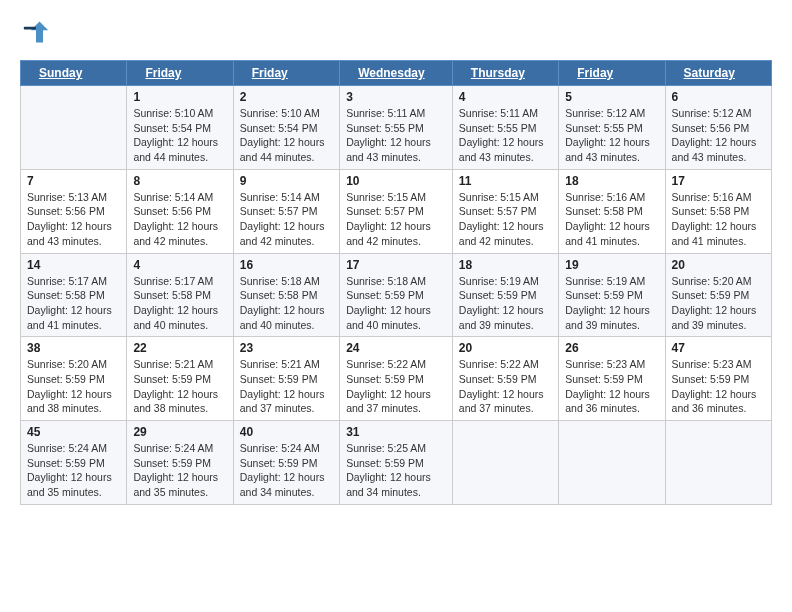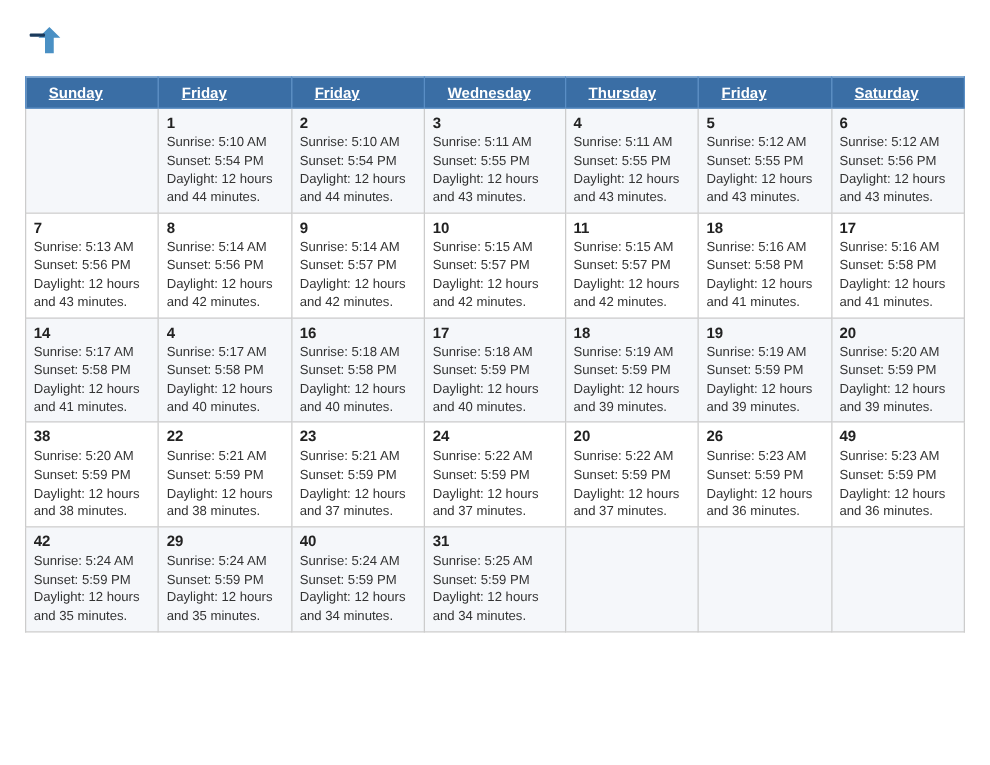--- a/index.html
+++ b/index.html
@@ -318,30 +318,30 @@
 and 37 minutes.</div>
           </td>
           <td>
             <span class="day-number">26</span>
             <div class="day-info" style="white-space: pre-line;">Sunrise: 5:23 AM
 Sunset: 5:59 PM
 Daylight: 12 hours
 and 36 minutes.</div>
           </td>
           <td>
-            <span class="day-number">49</span>
+            <span class="day-number">47</span>
             <div class="day-info" style="white-space: pre-line;">Sunrise: 5:23 AM
 Sunset: 5:59 PM
 Daylight: 12 hours
 and 36 minutes.</div>
           </td>
         </tr>
         <tr>
           <td>
-            <span class="day-number">42</span>
+            <span class="day-number">45</span>
             <div class="day-info" style="white-space: pre-line;">Sunrise: 5:24 AM
 Sunset: 5:59 PM
 Daylight: 12 hours
 and 35 minutes.</div>
           </td>
           <td>
             <span class="day-number">29</span>
             <div class="day-info" style="white-space: pre-line;">Sunrise: 5:24 AM
 Sunset: 5:59 PM
 Daylight: 12 hours

